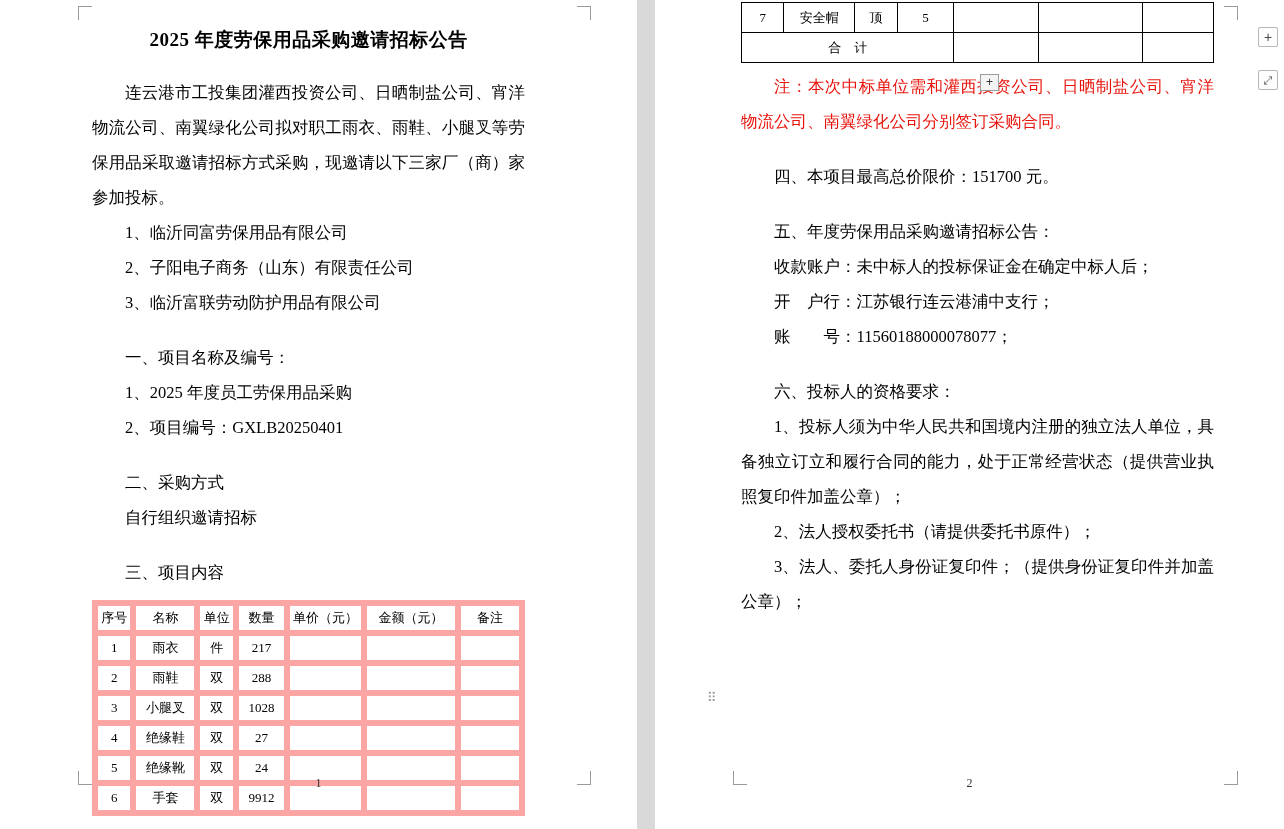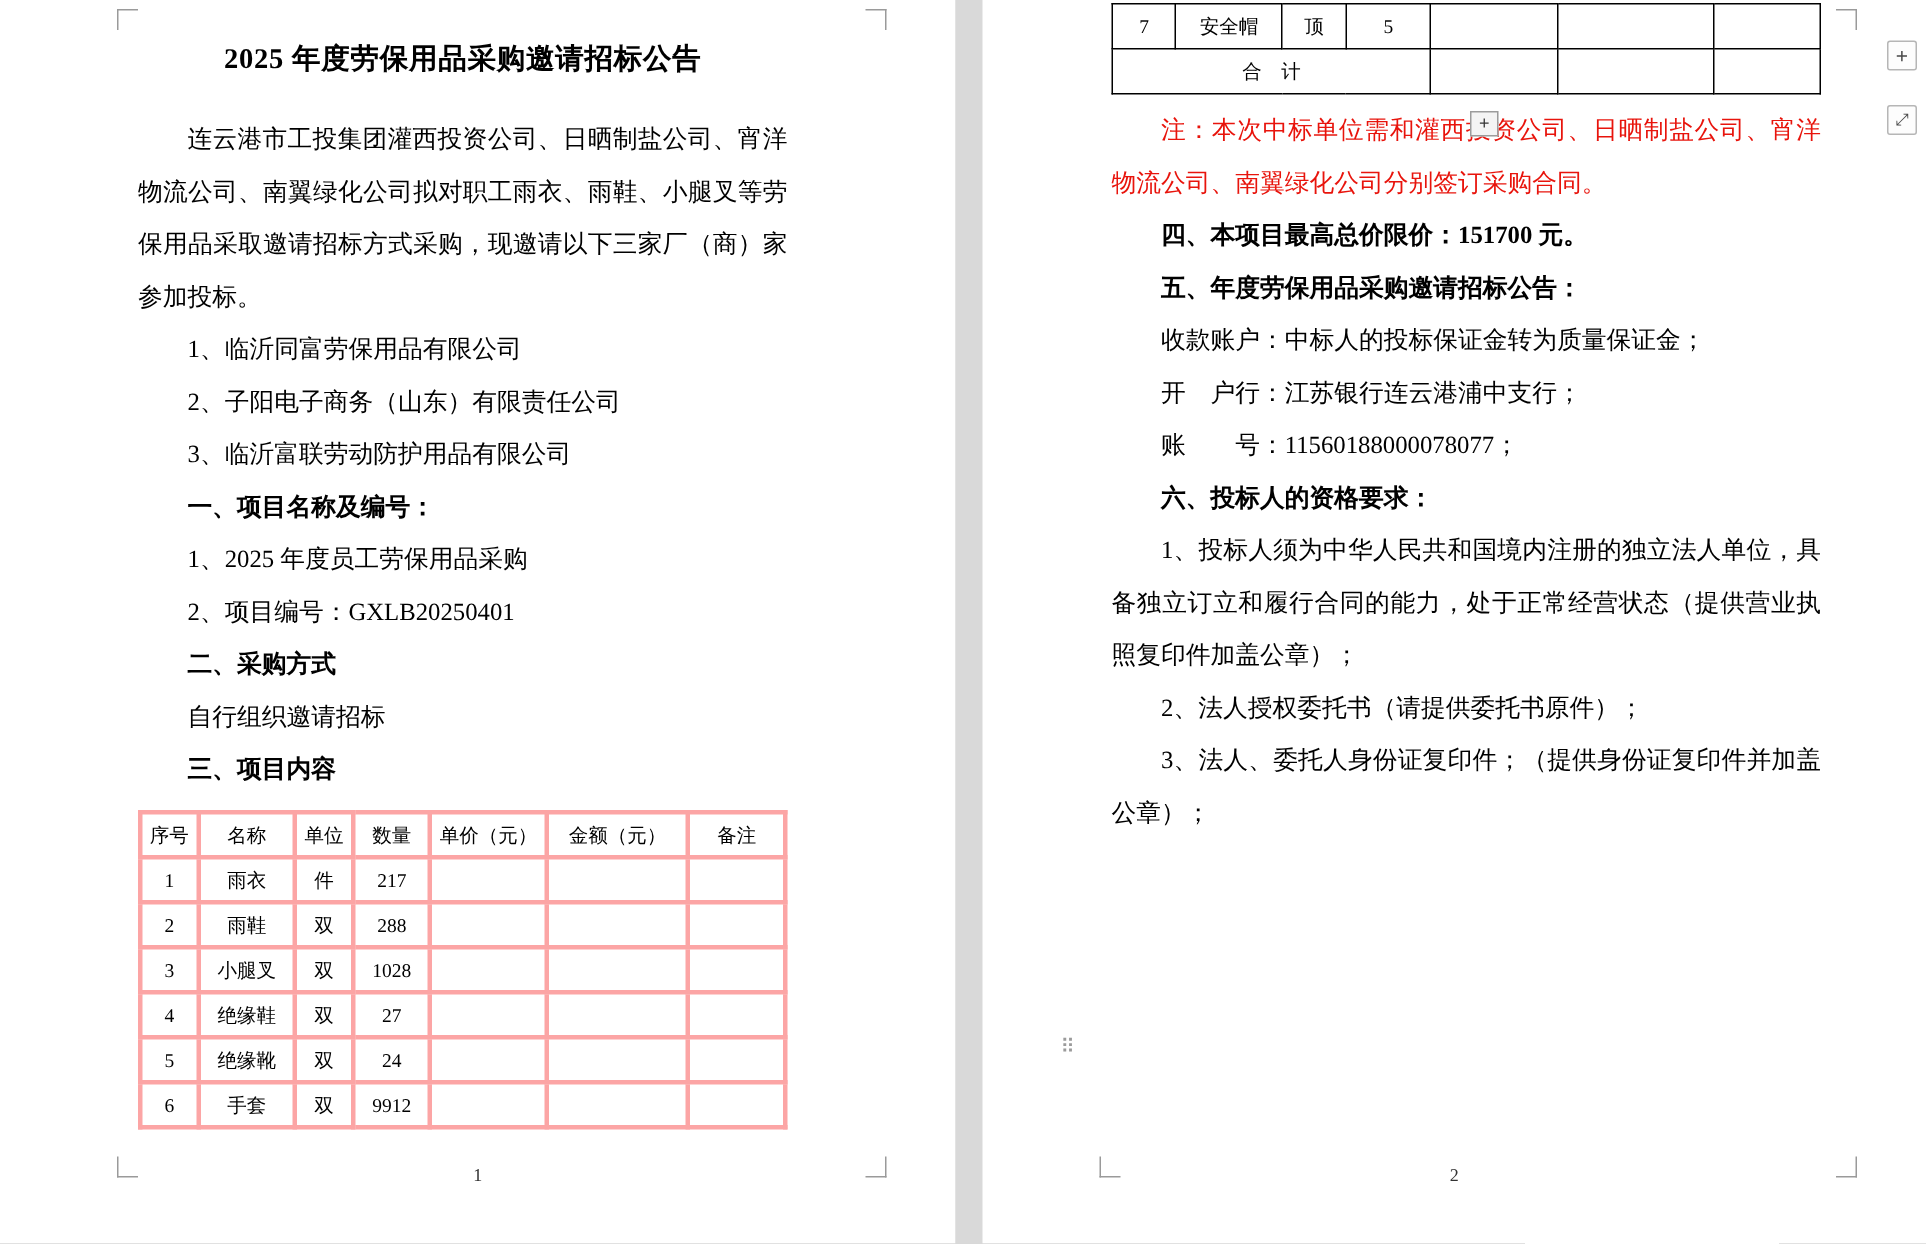--- a/index.html
+++ b/index.html
@@ -45,32 +45,32 @@
     font-weight: bold;
     margin-top: 22px;
     margin-bottom: 18px;
     letter-spacing: 0.5px;
   }
   p.para {
     margin: 0;
     text-align: justify;
     text-indent: 2em;
   }
-  p.bold { font-weight: bold; }
+  p.bold { font-weight: normal; margin-top: 20px; }
   p.red { color: #e8140c; }
 
   table.doc-table {
     border-collapse: collapse;
     margin-top: 10px;
     width: 100%;
     font-size: 13px;
     line-height: 1.2;
   }
   table.doc-table td, table.doc-table th {
-    border: 3px solid #fca5a5;
+    border: 6px solid #fca5a5;
     height: 30px;
     text-align: center;
     font-weight: normal;
     padding: 0 2px;
   }
   table.doc-table th { font-size: 13px; }
   .col0 { width: 9%; }
   .col1 { width: 15%; }
   .col2 { width: 9%; }
   .col3 { width: 12%; }
@@ -279,21 +279,21 @@
     </div>
 
     <div class="content" style="padding:0 70px 0 86px;">
       <p class="para red" style="margin-top:6px;">注：本次中标单位需和灌西投资公司、日晒制盐公司、宵洋物流公司、南翼绿化公司分别签订采购合同。</p>
 
       <p class="para bold">四、本项目最高总价限价：151700 元。</p>
       <p class="para bold">五、年度劳保用品采购邀请招标公告：</p>
 
 
       <p class="para">
-        <span>收款账户：</span><span>中标人的投标保证金转为质量保证金；</span>
+        <span>收款账户：</span><span>未中标人的投标保证金在确定中标人后；</span>
       </p>
       <p class="para">
         <span>开　户行：</span><span>江苏银行连云港浦中支行；</span>
       </p>
       <p class="para">
         <span>账　　号：</span><span>11560188000078077；</span>
       </p>
 
       <p class="para bold">六、投标人的资格要求：</p>
       <p class="para">1、投标人须为中华人民共和国境内注册的独立法人单位，具备独立订立和履行合同的能力，处于正常经营状态（提供营业执照复印件加盖公章）；</p>

